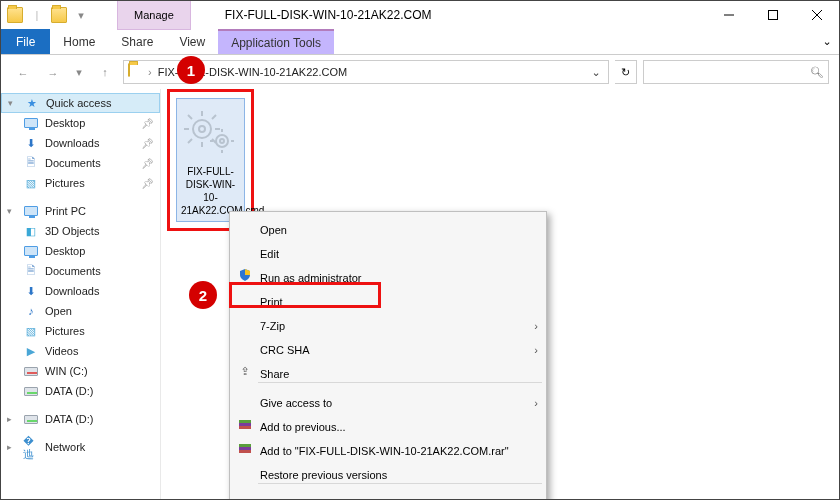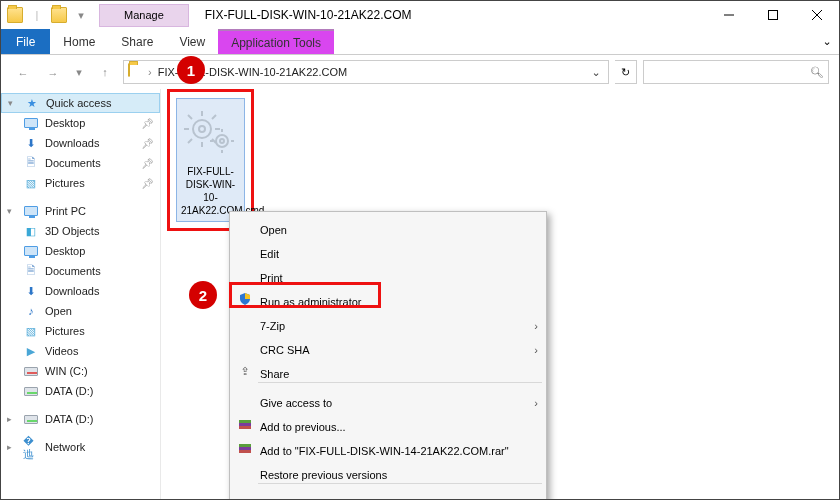--- a/index.html
+++ b/index.html
@@ -2,31 +2,31 @@
 <html><head>
 <meta charset="utf-8">
 <style>
   *{box-sizing:border-box;margin:0;padding:0;font-family:"Segoe UI",Arial,sans-serif;font-size:11px;-webkit-user-select:none;user-select:none}
   body{width:840px;height:500px;background:#fff;position:relative;overflow:hidden;border:1px solid #444}
   
   .titlebar{height:28px;display:flex;align-items:center;background:#fff}
   .titlebar .qat{display:flex;padding:0 6px;gap:6px;align-items:center}
   .titlebar .qat span{width:16px;height:16px;display:inline-flex;align-items:center;justify-content:center}
   .titlebar .folder-qat{width:16px;height:16px}
-  .titlebar .contextual{background:#e9d4ec;height:23px;display:flex;align-items:center;padding:0 24px;margin:0 4px;border:1px solid #d8b6df;font-size:11px}
+  .titlebar .contextual{background:#e9d4ec;height:30px;display:flex;align-items:center;padding:0 16px;margin:0 22px;border:1px solid #d8b6df;font-size:11px}
   .titlebar .wintitle{flex:0 0 auto;padding:0 12px;font-size:12px}
   .titlebar .spacer{flex:1}
   .winbtns{display:flex}
   .winbtn{width:44px;height:28px;display:flex;align-items:center;justify-content:center}
   .winbtn svg{display:block}
   
   .ribbon{height:26px;display:flex;align-items:stretch;border-bottom:1px solid #ccc;background:#fff}
   .filetab{background:#1b6ec2;color:#fff;padding:0 15px;display:flex;align-items:center;font-size:12px}
   .tab{padding:0 13px;display:flex;align-items:center;font-size:12px;color:#333}
-  .tab.contextual{background:#d946ef;border-top:2px solid #b37cbc}
+  .tab.contextual{background:#c4b5fd;border-top:2px solid #b37cbc}
   .ribbon .chev{width:24px;display:flex;align-items:center;justify-content:center;margin-left:auto}
   
   .navrow{height:34px;display:flex;align-items:center;padding:4px 10px;gap:6px}
   .navbtn{width:24px;height:24px;border:1px solid transparent;border-radius:2px;display:flex;align-items:center;justify-content:center;color:#888}
   .addr{flex:1;height:24px;border:1px solid #ccc;display:flex;align-items:center;padding:0 4px;gap:4px}
   .addr .foldericon{width:16px;height:16px}
   .addr .path{flex:1;font-size:11px;color:#222;padding:0 2px}
   .addr .dd{width:16px;text-align:center;color:#444}
   .refresh{width:22px;height:24px;border:1px solid #ccc;border-left:none;display:flex;align-items:center;justify-content:center}
   .searchbox{width:186px;height:24px;border:1px solid #ccc;display:flex;align-items:center}
@@ -269,30 +269,30 @@
 </div>
 
 <div class="ctx">
   <div class="row">
       <span>Open</span>
     </div>
   <div class="row">
       <span>Edit</span>
     </div>
   <div class="row">
-      <span>Print</span>
-    </div>
-  <div class="row">
       <span class="ic">
         <svg width="14" height="14">
           <path d="M7 1 L12 3 V7 C12 10 9 12 7 13 C5 12 2 10 2 7 V3 Z" fill="#2d76d1"></path>
           <path d="M7 1 L12 3 V7 L7 7 Z" fill="#f6c321"></path>
         </svg>
       </span>
       <span>Run as administrator</span>
+    </div>
+  <div class="row">
+      <span>Print</span>
     </div>
   <div class="row">
       <span>7-Zip</span>
       <span class="more">›</span>
     </div>
   <div class="row">
       <span>CRC SHA</span>
       <span class="more">›</span>
     </div>
   <div class="row">
@@ -315,21 +315,21 @@
       <span>Add to previous...</span>
     </div>
   <div class="row">
       <span class="ic">
         <svg width="14" height="14">
           <rect x="1" y="3" width="12" height="9" rx="1" fill="#7a3c9c"></rect>
           <rect x="1" y="3" width="12" height="3" fill="#5a9e3c"></rect>
           <rect x="1" y="9" width="12" height="3" fill="#c0504d"></rect>
         </svg>
       </span>
-      <span>Add to "FIX-FULL-DISK-WIN-14-21AK22.COM.rar"</span>
+      <span>Add to "FIX-FULL-DISK-WIN-10-21AK22.COM.rar"</span>
     </div>
   <div class="row">
       <span>Restore previous versions</span>
     </div>
   <div class="sep"></div>
   <div class="row">
       <span>Copy To folder...</span>
     </div>
 
 </div>

